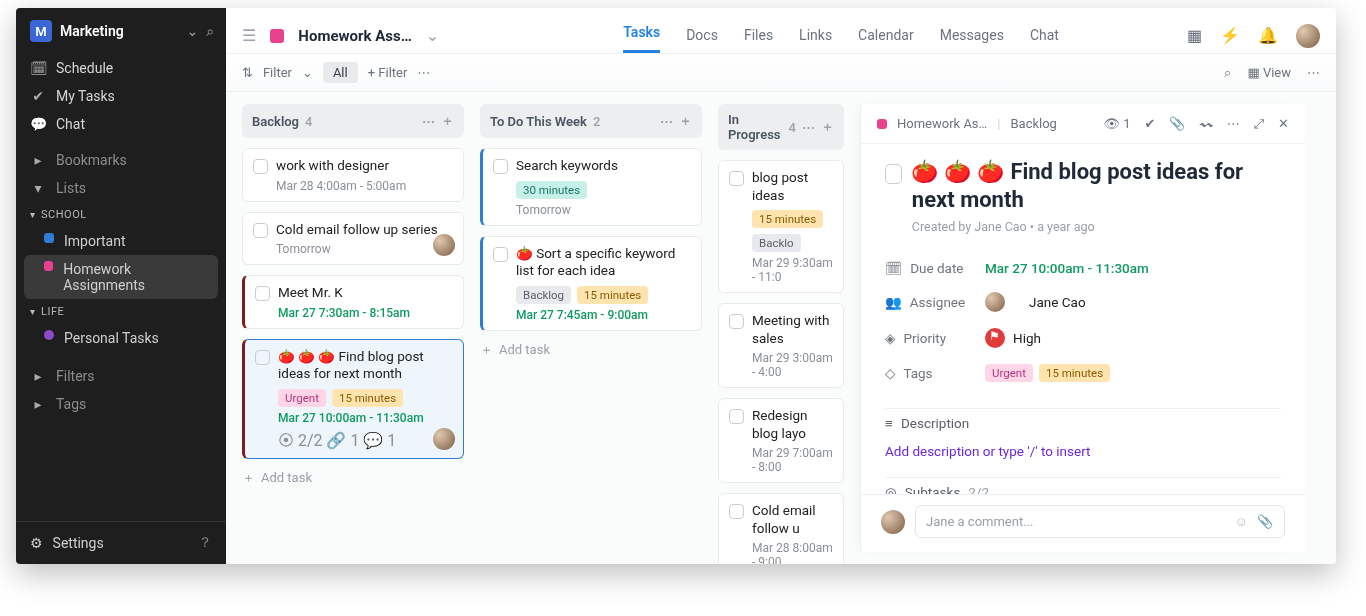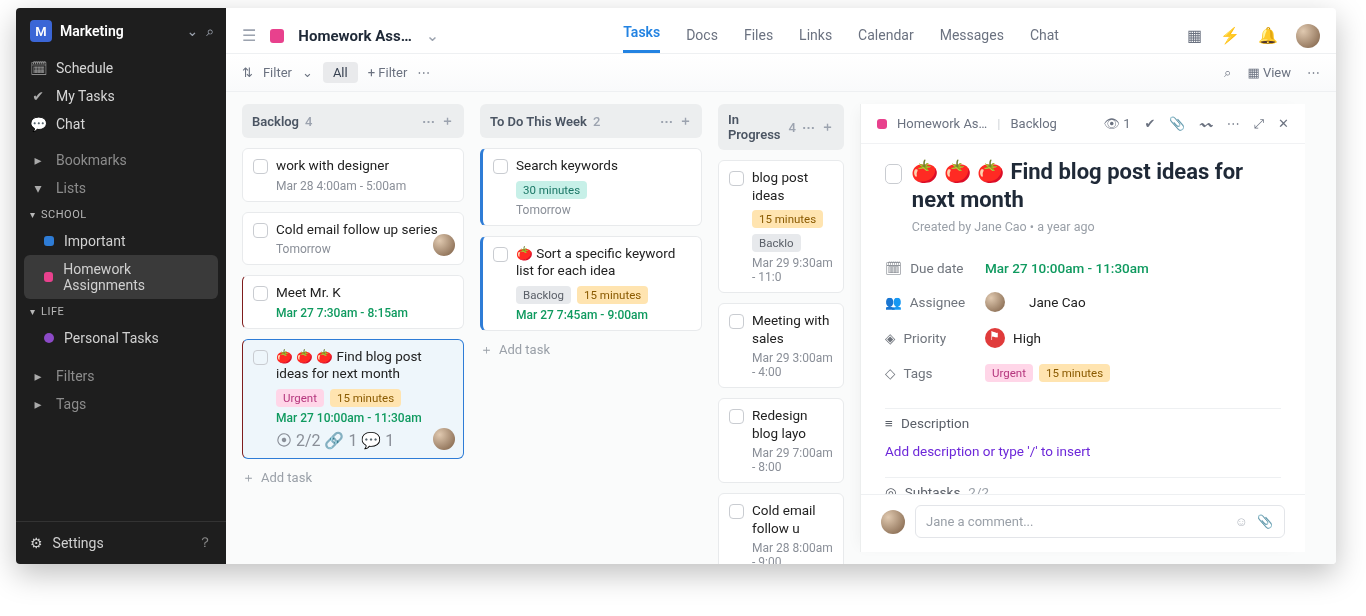--- a/index.html
+++ b/index.html
@@ -9,21 +9,21 @@
   .sidebar { width: 210px; background: #1e1e1e; color: #d0d0d0; display: flex; flex-direction: column; font-size: 14px; }
   .ws { display:flex; align-items:center; gap:8px; padding:12px 12px 12px 14px; }
   .ws-badge { width:22px; height:22px; background:#3b66d6; color:#fff; border-radius:4px; display:flex; align-items:center; justify-content:center; font-weight:600; font-size:13px; }
   .ws-name { font-weight:600; color:#fff; flex:1; }
   .ws .chevron { color:#9ca3af; }
   .ws-search { color:#9ca3af; }
   .nav-item { display:flex; align-items:center; gap:10px; padding:6px 14px; cursor:pointer; color:#d6d6d6; }
   .nav-item .ic { width:16px; text-align:center; color:#aaa; }
   .nav-item.muted { color:#8c8c8c; }
   .section-row { display:flex; align-items:center; gap:6px; padding:6px 14px; color:#b8b8b8; }
-  .list-item { display:flex; align-items:center; gap:10px; padding:6px 14px 6px 28px; cursor:pointer; }
+  .list-item { display:flex; align-items:flex-start; gap:10px; padding:6px 14px 6px 28px; cursor:pointer; }
   .list-item.active { background:#3a3a3a; border-radius:6px; margin:0 8px; padding-left:20px; }
   .dot { width:10px; height:10px; border-radius:3px; }
   .sidebar-bottom { margin-top:auto; border-top:1px solid #333; }
   .settings-row { display:flex; align-items:center; gap:10px; padding:12px 14px; }
   .help-ic { margin-left:auto; color:#888; }
   
   .main { flex:1; display:flex; flex-direction:column; min-width:0; }
   .topbar { display:flex; align-items:center; padding:10px 16px 0 16px; gap:14px; border-bottom:1px solid #eef0f2; height:46px; }
   .menu-ic { color:#9ca3af; }
   .pink-sq { width:14px; height:14px; background:#e8418d; border-radius:3px; }
@@ -38,21 +38,21 @@
   .filterbar .right { margin-left:auto; display:flex; gap:16px; align-items:center; }
   
   .board { flex:1; display:flex; gap:16px; padding:12px 0 12px 16px; background:#fafbfb; overflow:hidden; }
   .col { width:222px; display:flex; flex-direction:column; }
   .col-head { background:#eceeef; border-radius:6px; padding:8px 10px; display:flex; align-items:center; color:#4b5563; font-size:13px; font-weight:600; }
   .col-head .count { color:#9ca3af; margin-left:6px; font-weight:500; }
   .col-head .spacer { flex:1; }
   .col-head .ic-sm { color:#9ca3af; margin-left:6px; }
   .card { background:#fff; border:1px solid #e8eaec; border-radius:6px; padding:8px 10px 8px 10px; margin-top:10px; position:relative; }
   .card.selected { border:1.5px solid #2e7cd6; background:#eef6fb; }
-  .card.stripe-red { border-left:1px solid #7f1d1d; }
+  .card.stripe-red { border-left:3px solid #7f1d1d; }
   .card.stripe-blue { border-left:3px solid #2e7cd6; }
   .card .row1 { display:flex; gap:8px; }
   .check { width:15px; height:15px; border:1.5px solid #c9ccd1; border-radius:4px; margin-top:2px; flex-shrink:0; }
   .card-title { font-size:13.5px; color:#222; line-height:1.3; }
   .meta { font-size:12px; color:#8a8f98; margin-top:4px; margin-left:23px; }
   .meta.green { color:#0f9a5f; font-weight:500; }
   .tagrow { margin:6px 0 0 23px; display:flex; gap:6px; flex-wrap:wrap; }
   .tag { font-size:11.5px; padding:2px 7px; border-radius:4px; }
   .tag.teal { background:#c7f0e8; color:#1b7766; }
   .tag.amber { background:#ffe4b0; color:#8a5a00; }

